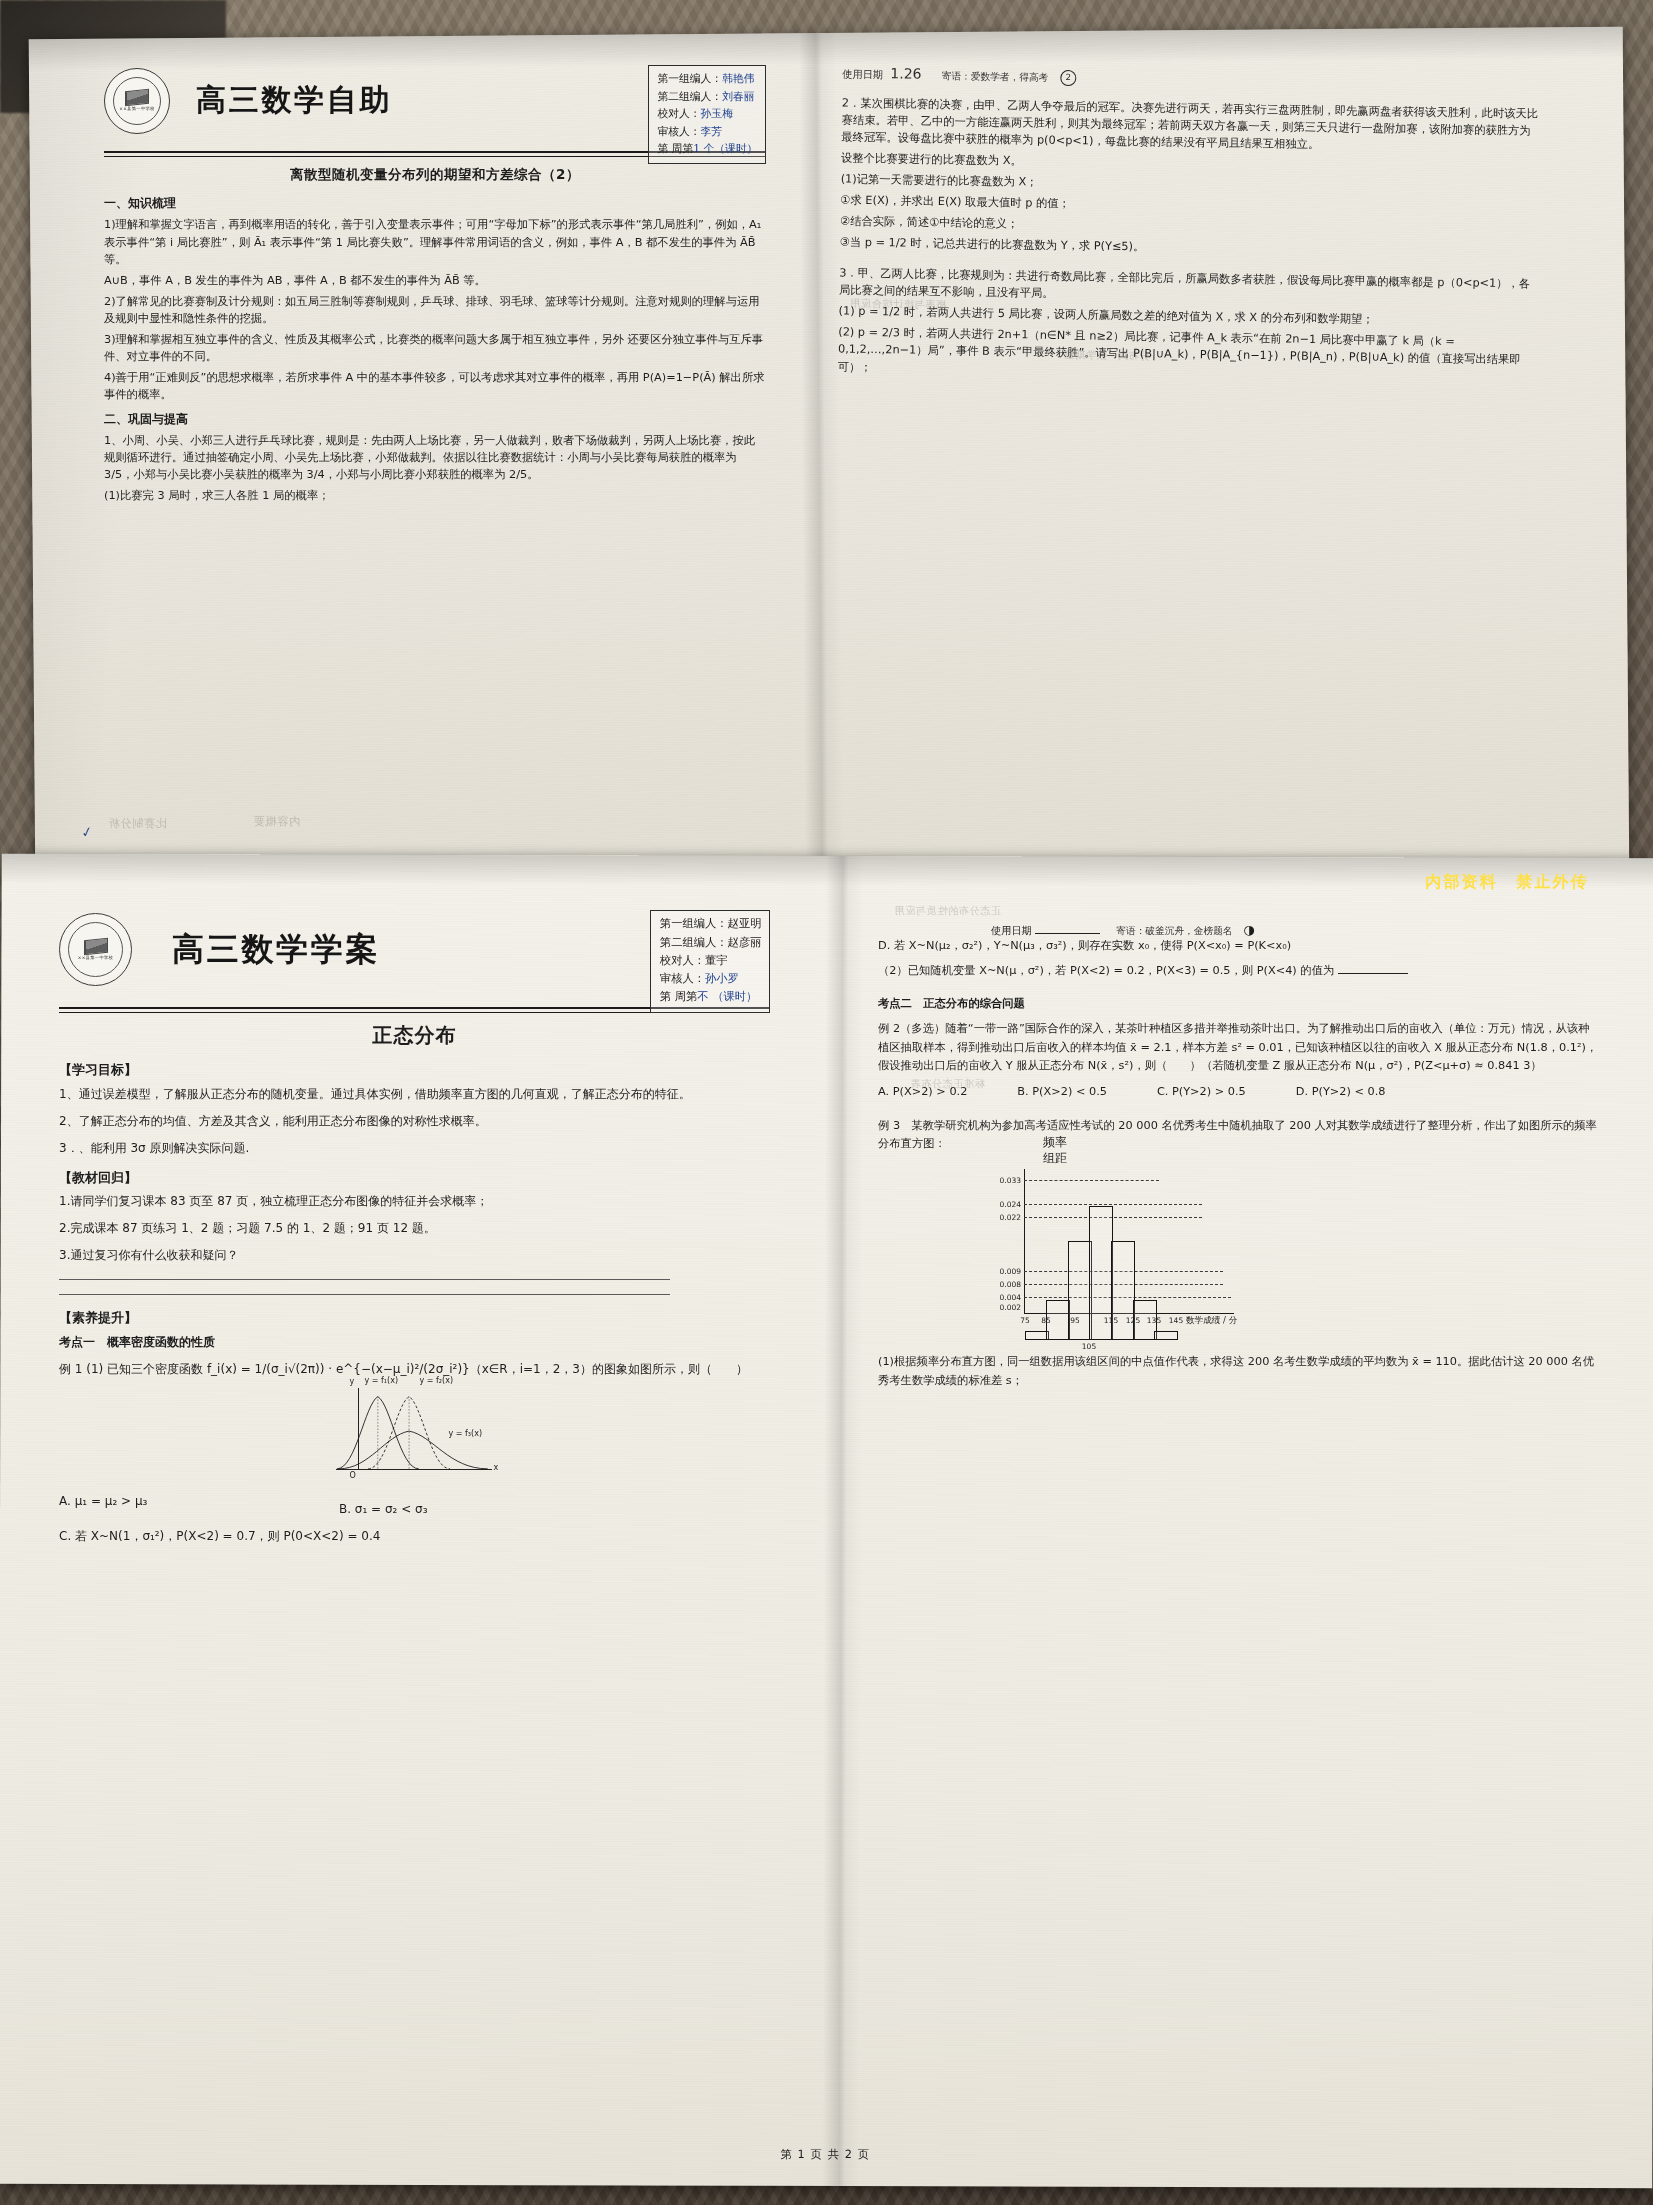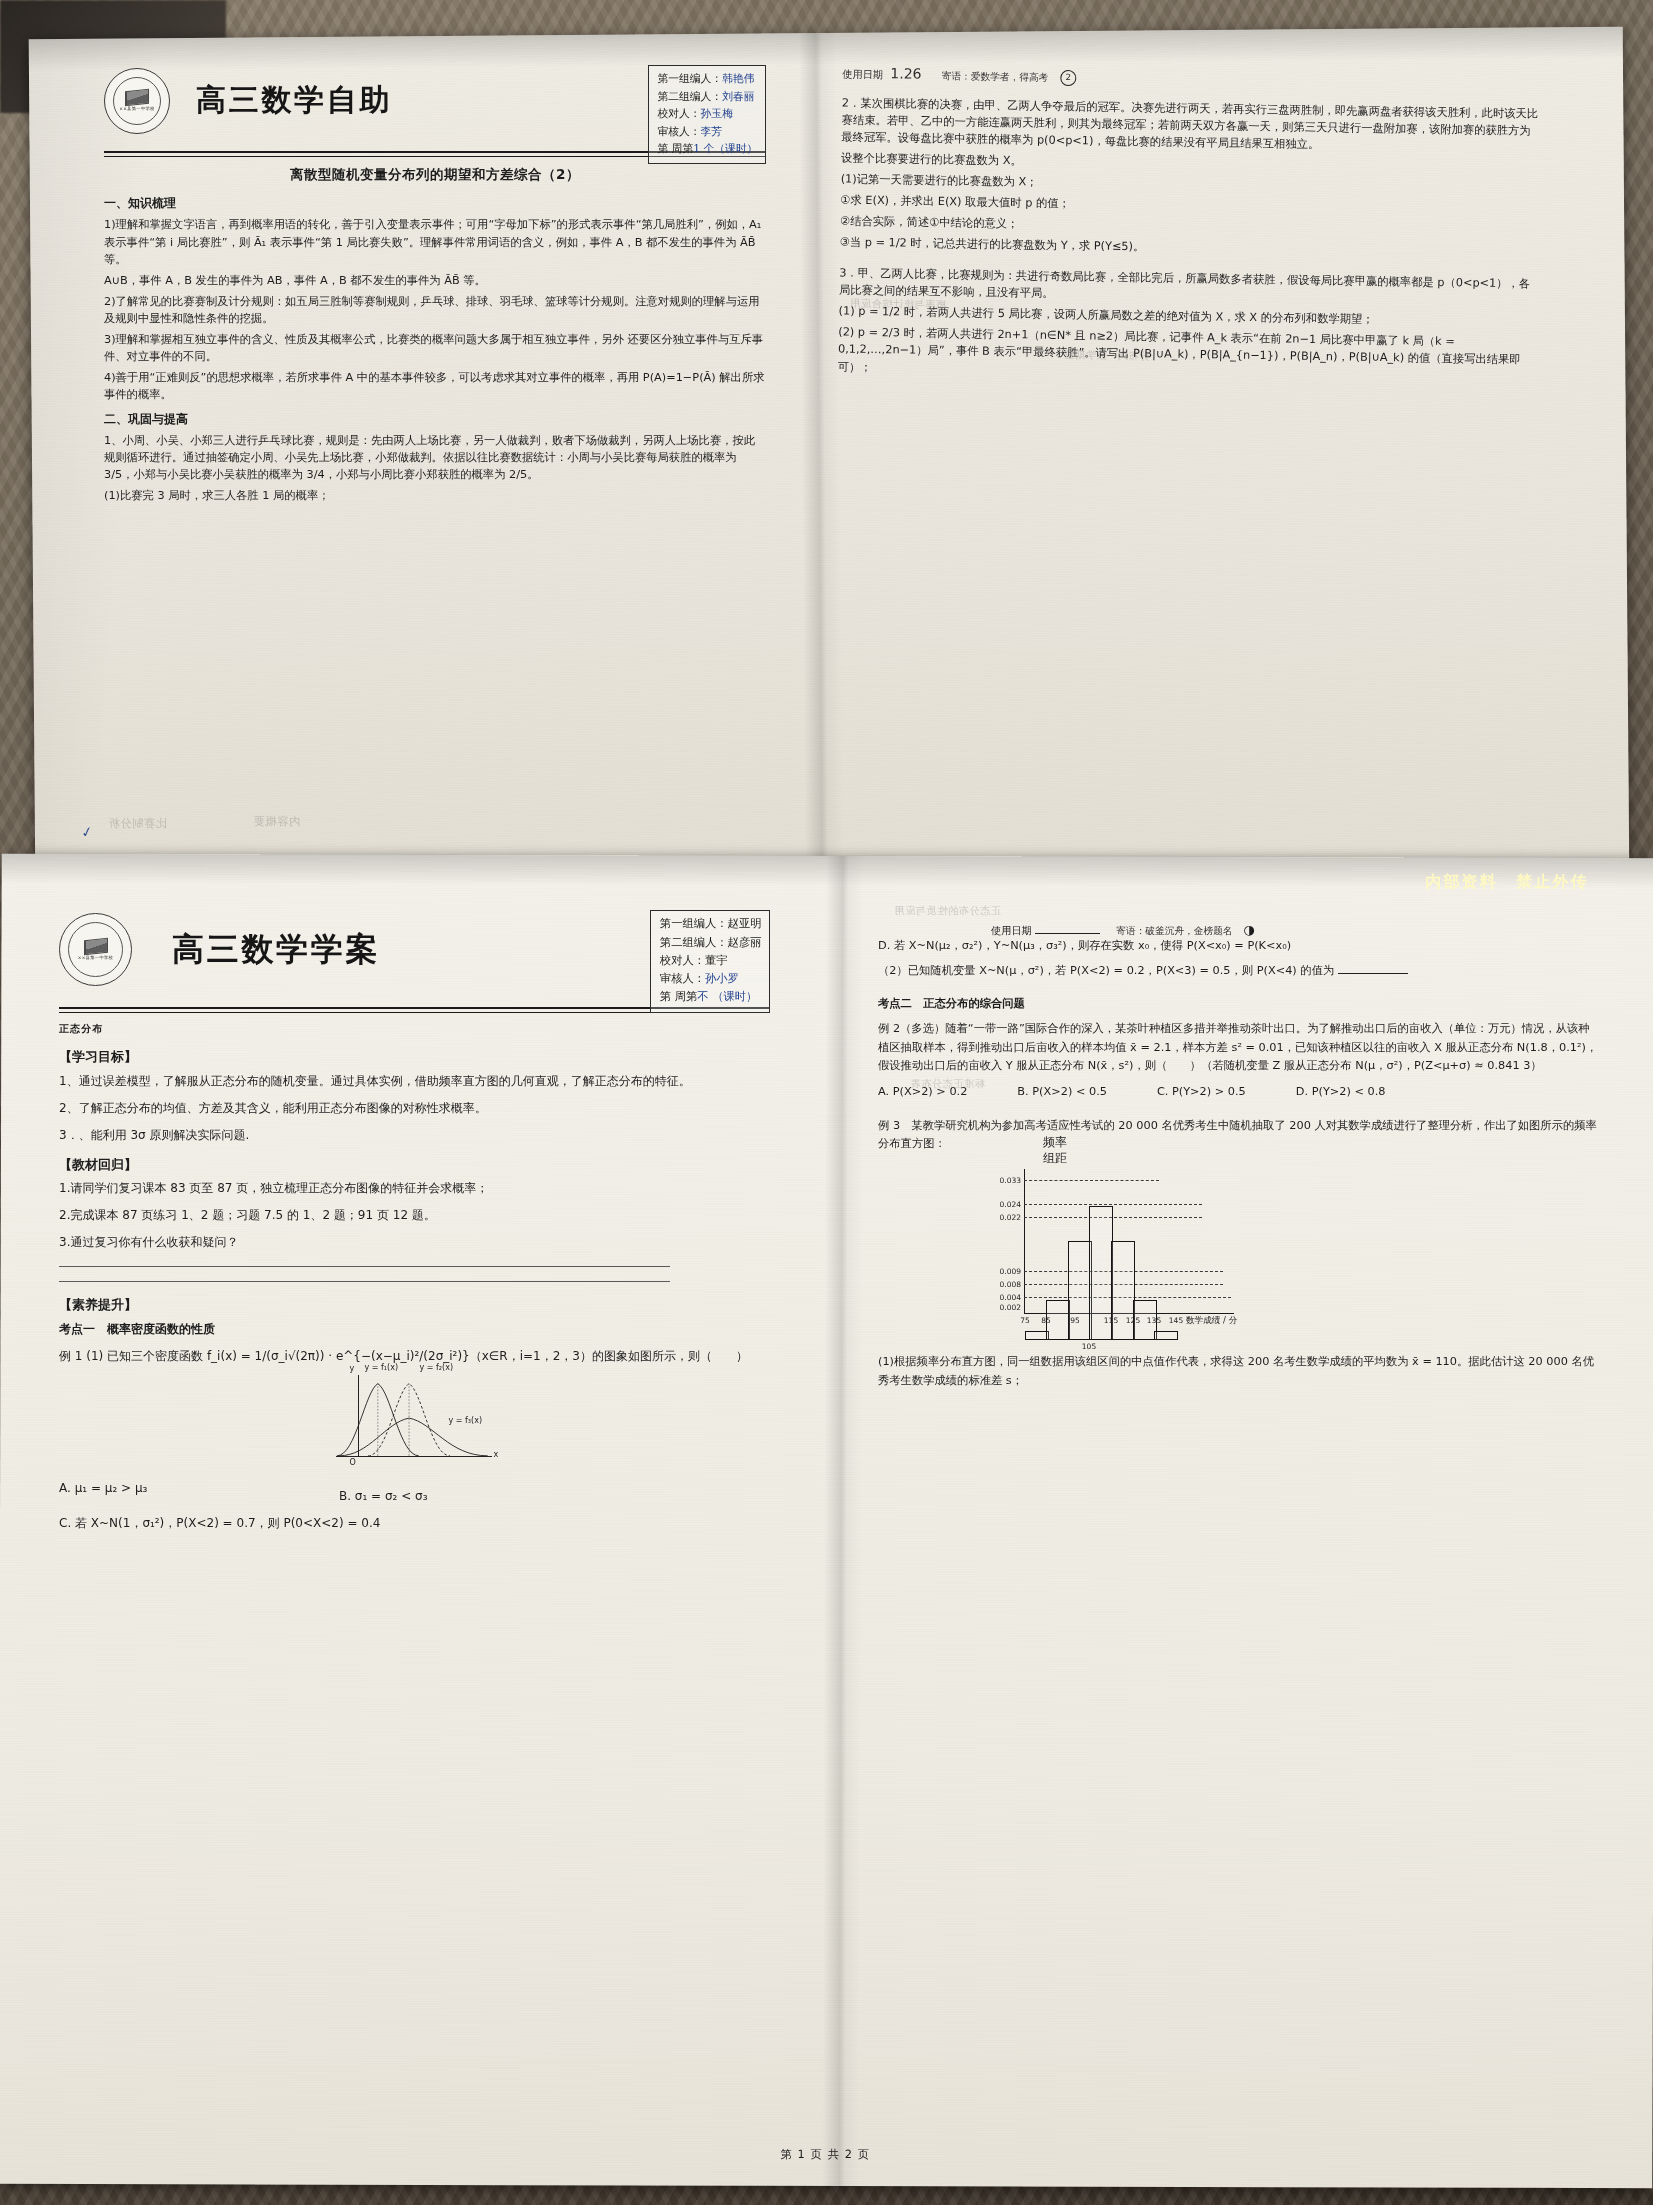--- a/index.html
+++ b/index.html
@@ -113,29 +113,29 @@
 
   
   #top-right { transform:rotate(0.9deg); }
 
   
   #bot-left  { left:59px; top:910px; width:711px; font-size:12px; }
   #bot-right { left:878px; top:915px; width:721px; font-size:11.3px; }
 
   .watermark-note {
     position:absolute; right:65px; top:872px;
-    font-size:16px; letter-spacing:2.2px; color:#fef9c3; font-weight:bold;
+    font-size:16px; letter-spacing:2.2px; color:#fde047; font-weight:bold;
   }
   .usedate {
     font-size:10.2px; color:#2a2a2a;
   }
   .motto { font-size:9.7px; color:#333; margin-left:13px; }
 
   .title-center {
-    font-size:10px; font-weight:bold; letter-spacing:1.1px;
+    text-align:center; font-size:20px; font-weight:bold; letter-spacing:1.1px;
     margin:9.7px 0 12px;
   }
   .brack-h { font-size:13px; font-weight:bold; margin:10.8px 0 5.4px; }
   .item { margin:0 0 7.5px 0; line-height:1.62; }
   .rule-line { border:0; border-top:0.8px solid #5a5a5a; margin:14px 0; width:86%; }
 
   
   .fig-density {
     margin:8.6px auto 3.2px; width:178px; height:97px; position:relative;
   }

